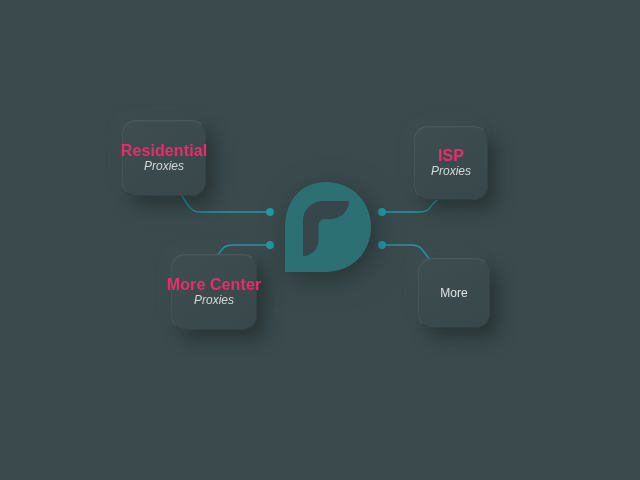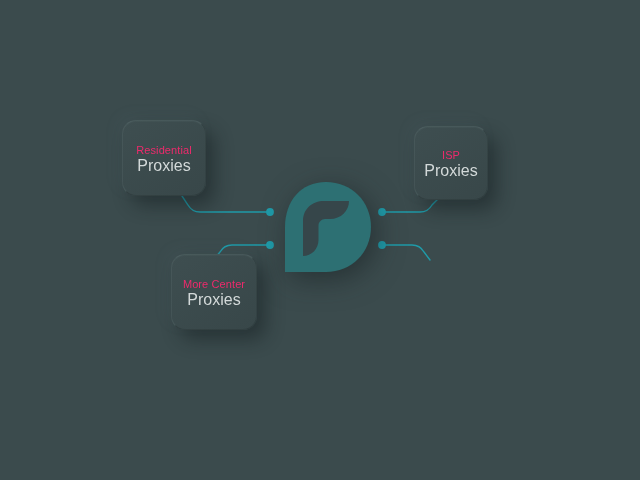--- a/index.html
+++ b/index.html
@@ -40,32 +40,33 @@
       inset 0 1px 0 rgba(160,185,185,0.05);
     display: flex;
     flex-direction: column;
     align-items: center;
     justify-content: center;
     text-align: center;
     user-select: none;
   }
   .card-title {
     color: #ee2a6c;
-    font-size: 11px;
-    font-weight: normal;
+    font-size: 16px;
+    font-weight: bold;
     letter-spacing: 0.1px;
     line-height: 15px;
     white-space: nowrap;
   }
   .card-sub {
     color: #d3d9d9;
-    font-size: 16px;
+    font-size: 12px;
     font-weight: normal;
     line-height: 16px;
     white-space: nowrap;
+    font-style: italic;
   }
   .card-plain {
     color: #dfe4e4;
     font-size: 12px;
     font-weight: normal;
     line-height: 16px;
     white-space: nowrap;
   }
 
   
@@ -139,14 +140,17 @@
   <div class="card" id="card-isp">
     <div class="card-title">ISP</div>
     <div class="card-sub">Proxies</div>
   </div>
 
   <div class="card" id="card-datacenter">
     <div class="card-title">More Center</div>
     <div class="card-sub">Proxies</div>
   </div>
 
+  <div class="card" id="card-more">
+    <div class="card-plain">More</div>
+  </div>
 
 </div>
 
 </body></html>

